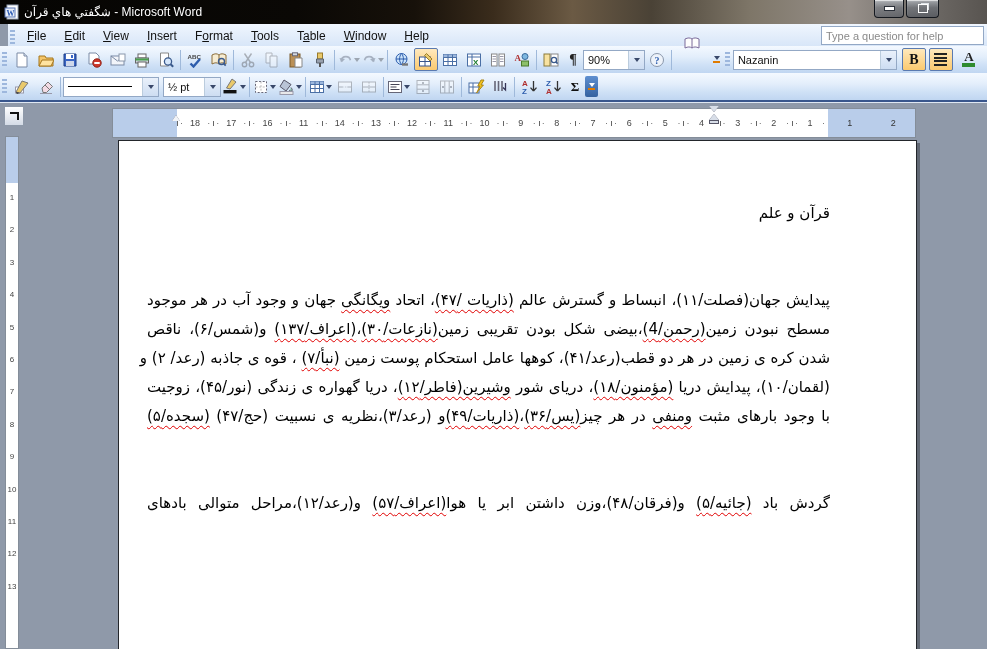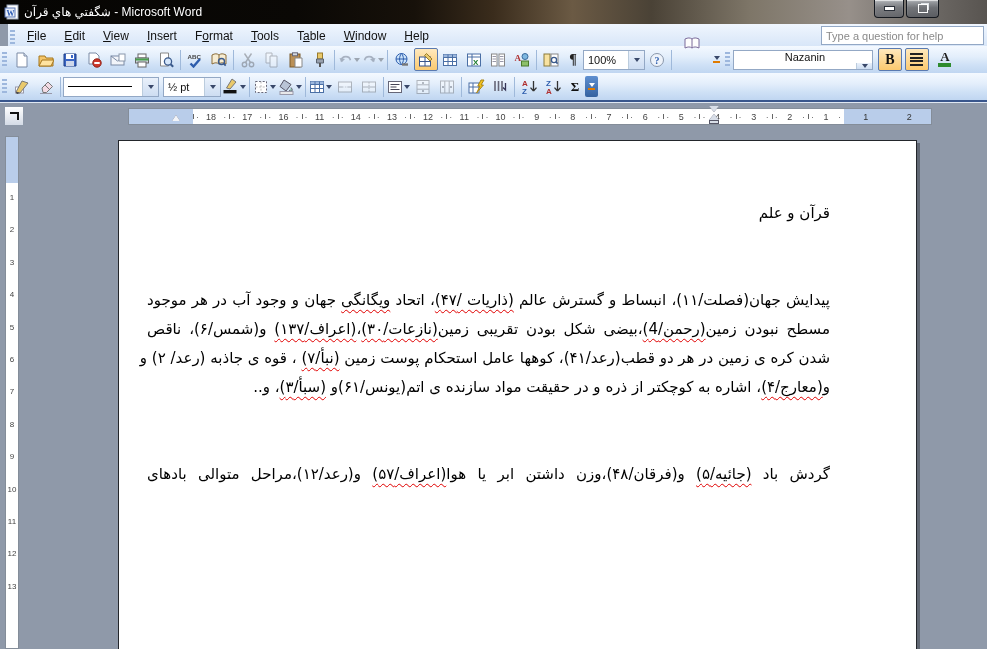--- a/index.html
+++ b/index.html
@@ -54,21 +54,21 @@
   .boldbtn{font-family:"Liberation Serif",serif;font-weight:bold;font-size:14px;color:#111;}
   .alignicon div{height:2px;background:#222;margin:1.5px 0;}
   .fontcolor{position:relative;font-family:"Liberation Serif",serif;font-weight:bold;font-size:13px;color:#222;line-height:10px;text-align:center;}
   .fontcolor .bar{width:13px;height:4px;background:#2e8b2e;margin-top:1px;}
 
   
   .rulerrow{position:absolute;top:102px;left:0;right:0;height:30px;border-top:1px solid #dfe7f2;}
   .tabsel{position:absolute;left:4px;top:3px;width:20px;height:20px;box-sizing:border-box;
     background:linear-gradient(#fefefe,#d4dbe6);border:1px solid #8e99a9;display:flex;align-items:center;justify-content:center;}
   .tabglyph{width:7px;height:6px;border-top:2px solid #111;border-right:2px solid #111;}
-  .hruler{position:absolute;left:128px;top:5px;width:804px;height:17px;box-sizing:border-box;background:#fff;
+  .hruler{position:absolute;left:112px;top:5px;width:804px;height:30px;box-sizing:border-box;background:#fff;
     border:1px solid #7e8globe08a94;border:1px solid #848d99;display:flex;font-family:"Liberation Sans",sans-serif;}
   .hr-margin{background:#b9cdea;display:flex;align-items:center;justify-content:space-around;font-size:9px;color:#333;}
   .hr-margin.left{width:64px;}
   .hr-margin.right{width:87px;}
   .hr-cells{flex:1;display:flex;}
   .ruler-cell{flex:1;display:flex;align-items:center;justify-content:center;font-size:9px;color:#444;position:relative;
     background:linear-gradient(#666,#666) left center / 1px 5px no-repeat;}
   .ruler-cell::before{content:"·";position:absolute;left:3px;color:#666;}
   .ruler-cell::after{content:"·";position:absolute;right:3px;color:#666;}
   .ind-marker{position:absolute;left:709px;top:3px;width:10px;height:21px;}
@@ -292,21 +292,21 @@
           <rect x="1" y="2" width="6" height="12" fill="#f8e2a0" stroke="#8a7a3a"></rect>
           <rect x="8" y="2" width="7" height="12" fill="#fff" stroke="#888"></rect>
           <circle cx="11" cy="8" r="2.6" fill="none" stroke="#3a5a8c" stroke-width="1.3"></circle>
           <path d="M12.8 9.8l1.8 1.8" stroke="#3a5a8c" stroke-width="1.6"></path>
         </svg>
       </div>
     <div class="tbtn narrow">
         <span style="font-size:14px;font-weight:bold;color:#222;font-family:'Liberation Serif',serif;">¶</span>
       </div>
     <div class="combo" style="width:62px;">
-      <span>100%</span>
+      <span>90%</span>
       <span class="arrowbox">
           <span class="dd"></span>
         </span>
     </div>
     <div class="tbtn">
         <svg width="16" height="16" viewBox="0 0 16 16">
           <circle cx="8" cy="8" r="6.5" fill="#eef3fa" stroke="#8a97ab"></circle>
           <text x="5.5" y="11.5" font-size="10" font-weight="bold" fill="#2d5dad" font-family="Liberation Serif,serif">?</text>
         </svg>
       </div>
@@ -316,21 +316,21 @@
           <path d="M1 2c3-1.4 5-1.4 7 0 2-1.4 4-1.4 7 0v9c-3-1.4-5-1.4-7 0-2-1.4-4-1.4-7 0z" fill="#fdfdfd" stroke="#7a6a9a"></path>
           <path d="M8 2v9" stroke="#7a6a9a"></path>
         </svg>
       <span id="read-label"><u>R</u>ead</span>
     </div>
     <div class="chev">
         <span class="dd"></span>
         <span class="bar"></span>
       </div>
     <div class="grip"></div>
-    <div class="combo" style="width:140px;flex-direction:column;">
+    <div class="combo" style="width:164px;">
       <span>Nazanin</span>
       <span class="arrowbox">
           <span class="dd"></span>
         </span>
     </div>
     <div style="width:5px"></div>
     <div class="tbtn active">
         <span class="boldbtn">B</span>
       </div>
     <div style="width:3px"></div>
@@ -541,20 +541,21 @@
     </div>
 
   <div class="page">
     <div class="doctext" id="doc-text">
         <div class="line"><span>قرآن و علم</span></div>
         <div class="line">&nbsp;</div>
         <div class="line">&nbsp;</div>
         <div class="line just"><span>پیدایش جهان(فصلت/۱۱)، انبساط و گسترش عالم </span><span class="sp">(ذاریات /۴۷)</span><span>، اتحاد </span><span class="sp">ویگانگی</span><span> جهان و وجود آب در هر موجود</span></div>
         <div class="line just"><span>مسطح نبودن زمین</span><span class="sp">(رحمن/4)</span><span>،بیضی شکل بودن تقریبی زمین</span><span class="sp">(نازعات/۳۰)</span><span>،</span><span class="sp">(اعراف/۱۳۷)</span><span> و(شمس/۶)، ناقص</span></div>
         <div class="line just"><span>شدن کره ی زمین در هر دو قطب(رعد/۴۱)، کوهها عامل استحکام پوست زمین </span><span class="sp">(نبأ/۷)</span><span> ، قوه ی جاذبه (رعد/ ۲) و</span></div>
-        <div class="line"><span>و</span><span class="sp">(معارج/۴)</span><span>، اشاره به کوچکتر از ذره و در حقیقت مواد سازنده ی اتم(یونس/۶۱)و </span><span class="sp">(سبأ/۳)</span><span>، و..</span></div>
+        <div class="line just"><span>(لقمان/۱۰)، پیدایش دریا </span><span class="sp">(مؤمنون/۱۸)</span><span>، دریای شور </span><span class="sp">وشیرین(فاطر/۱۲)</span><span>، دریا گهواره ی زندگی (نور/۴۵)، زوجیت</span></div>
+        <div class="line just"><span>با وجود بارهای مثبت </span><span class="sp">ومنفی</span><span> در هر چیز</span><span class="sp">(یس/۳۶)</span><span>،</span><span class="sp">(ذاریات/۴۹)</span><span>و (رعد/۳)،نظریه ی نسبیت (حج/۴۷) </span><span class="sp">(سجده/۵)</span></div>
         <div class="line">&nbsp;</div>
         <div class="line">&nbsp;</div>
         <div class="line just"><span>گردش باد </span><span class="sp">(جائیه/۵)</span><span> و(فرقان/۴۸)،وزن داشتن ابر یا هوا</span><span class="sp">(اعراف/۵۷)</span><span> و(رعد/۱۲)،مراحل متوالی بادهای</span></div>
       </div>
   </div>
 
 </div>
 
 </body></html>

